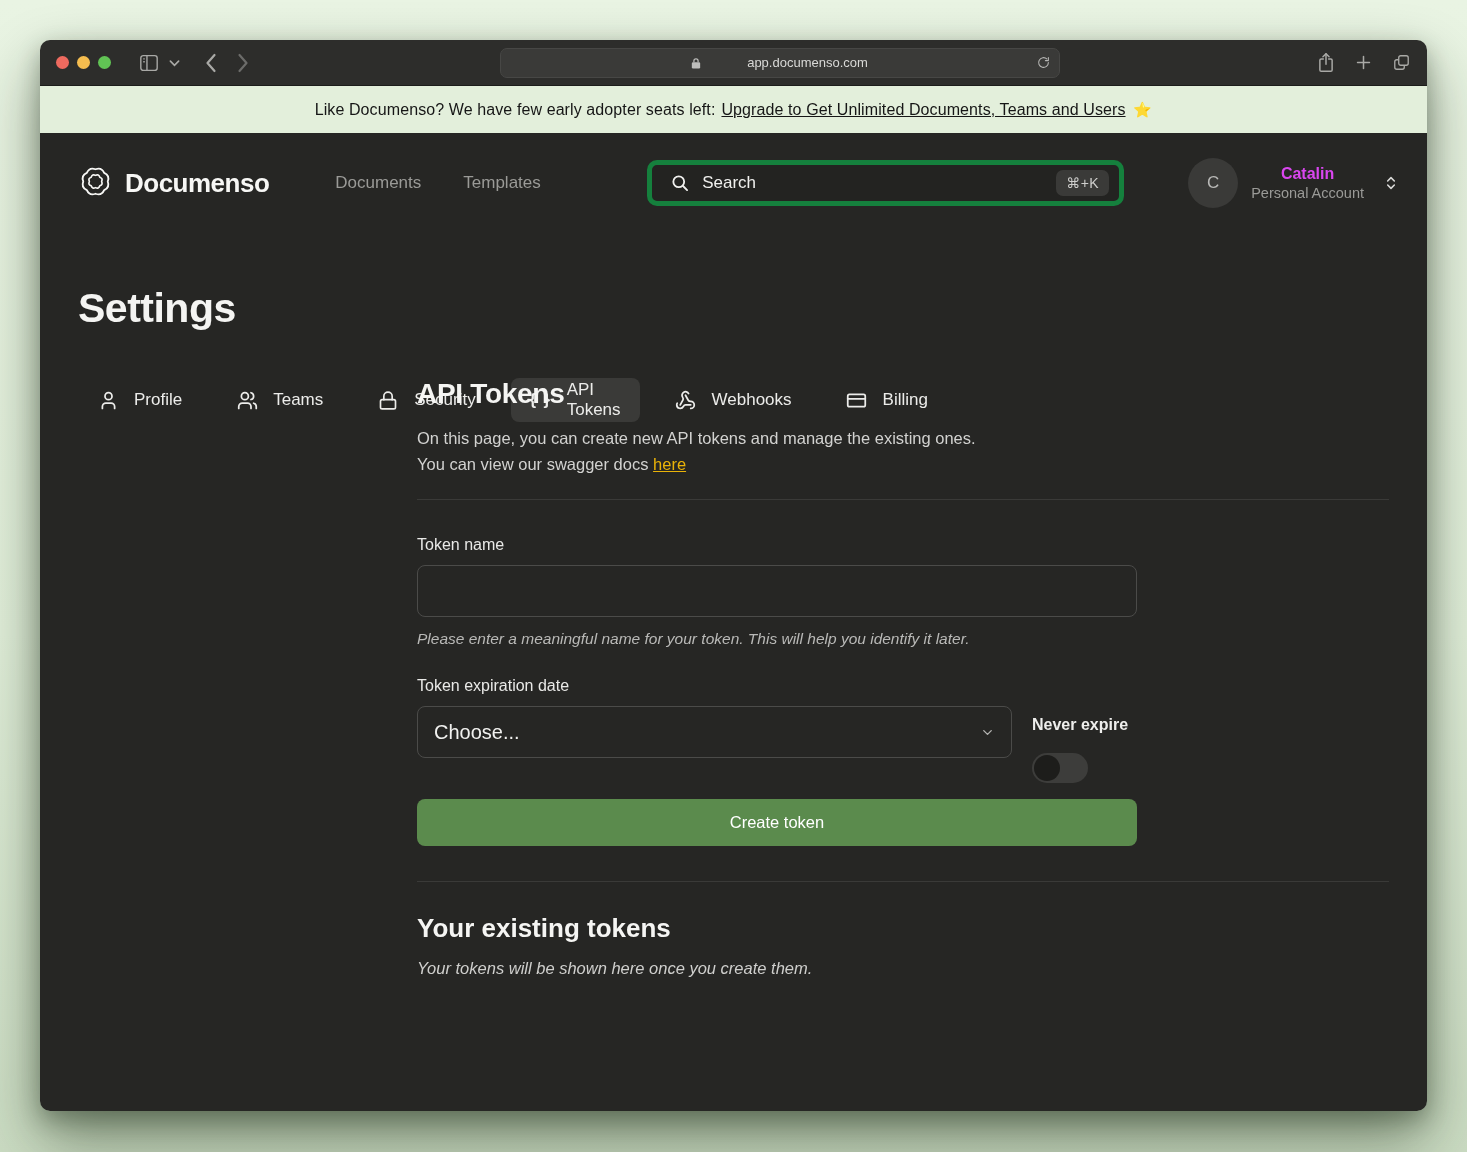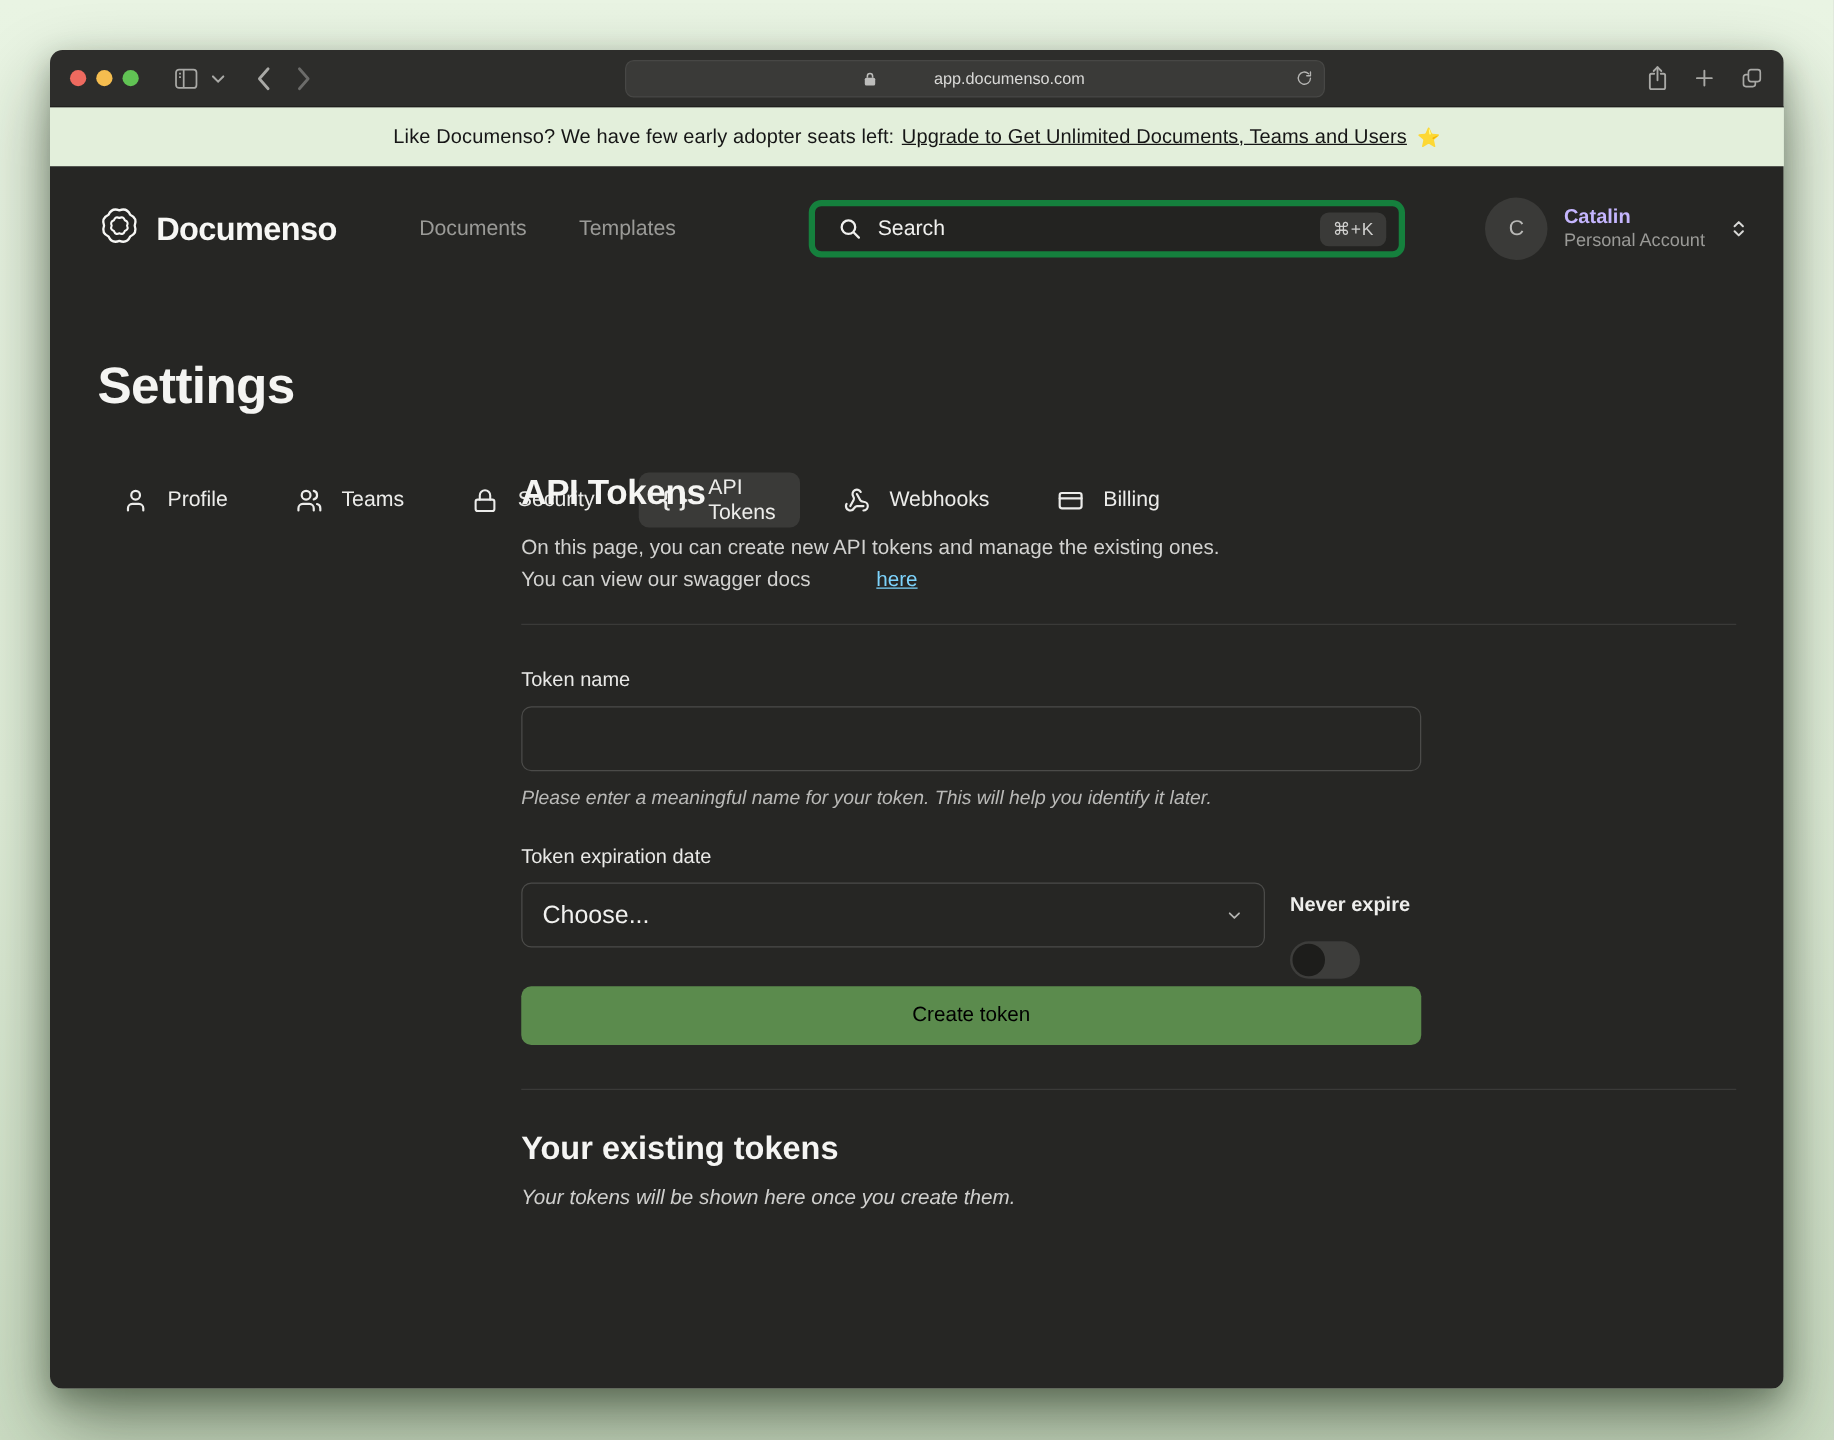--- a/index.html
+++ b/index.html
@@ -60,39 +60,39 @@
   .searchbar .q{ font-size:17px; font-weight:500; color:#f0f0ee; flex:1; }
   .kbd{
     background:#3a3a38; color:#cfcfcd; border-radius:7px; font-size:14px;
     padding:5px 10px; letter-spacing:.5px;
   }
   .account{ display:flex; align-items:center; gap:13px; margin-left:64px; }
   .avatar{
     width:50px; height:50px; border-radius:50%; background:#3a3a38;
     color:#b9b9b7; font-size:17px; display:flex; align-items:center; justify-content:center;
   }
-  .acct-name{ font-size:16px; font-weight:bold; color:#c4b5fd; line-height:20px; }
+  .acct-name{ font-size:16px; font-weight:bold; color:#d946ef; line-height:20px;text-align:center; }
   .acct-type{ font-size:14.5px; color:#9a9a97; line-height:19px; }
   .acct-caret{ color:#d8d8d6; margin-left:6px; display:flex; }
   
   .page{ padding:0 38px; }
   .page-title{ font-size:41px; font-weight:bold; color:#f4f4f2; margin-top:52px; letter-spacing:-.5px; }
   .cols{ display:flex; margin-top:46px; }
   .side{ width:297px; flex:0 0 auto; display:flex; flex-direction:row; gap:16px; }
   .side-item{
     height:44px; border-radius:8px; display:flex; align-items:center;
     padding:0 19px; gap:15px; color:#ececea; font-size:17px; font-weight:500; cursor:default;
   }
   .side-item.active{ background:#3a3a38; }
   .side-item .icn{ width:22px; display:flex; justify-content:center; color:#ececea; }
   .braces{ font-size:17px; font-weight:bold; letter-spacing:2px; }
   .main{ margin-left:42px; width:975px; }
   .h2{ font-size:28px; font-weight:bold; color:#f5f5f3; letter-spacing:-.3px; }
   .desc{ margin-top:15px; font-size:16.5px; line-height:26px; color:#d2d2d0; }
-  .desc a{ color:#7dd3fc;margin-left:48px; }
+  .desc a{ color:#eab308; }
   .rule{ border:none; border-top:1px solid #3a3a38; margin-top:22px; }
   .field-label{ font-size:16px; font-weight:500; color:#e9e9e7; }
   .tokname{ margin-top:36px; }
   .text-input{
     margin-top:11px; width:720px; height:52px; border:1px solid #4b4b49;
     background:transparent; border-radius:8px; color:#f0f0ee; font-size:16px;
     padding:0 16px; outline:none; display:block;
     font-family:"Liberation Sans","DejaVu Sans",sans-serif;
   }
   .hint{ margin-top:13px; font-size:15.5px; font-style:italic; color:#b9b9b7; }
@@ -108,22 +108,22 @@
   .never-label{ font-size:16px; font-weight:600; color:#eeeeec;margin-top:39px; }
   .toggle{
     margin-top:19px; width:56px; height:30px; border-radius:15px; background:#3d3d3b;
     position:relative; cursor:default;
   }
   .toggle .knob{
     position:absolute; left:2px; top:2px; width:26px; height:26px; border-radius:50%;
     background:#1d1d1b;
   }
   .create-btn{
-    margin-top:6px; width:720px; height:47px; border:none; border-radius:8px;
-    background:#5b8b4d; color:#000000; font-size:16.5px; font-weight:500; cursor:default;
+    margin-top:16px; width:720px; height:47px; border:none; border-radius:8px;
+    background:#5b8b4d; color:#ffffff; font-size:16.5px; font-weight:500; cursor:default;
     font-family:"Liberation Sans","DejaVu Sans",sans-serif;
   }
   .rule2{ border:none; border-top:1px solid #3a3a38; margin-top:35px; }
   .h2b{ margin-top:31px; font-size:26px; font-weight:bold; color:#f5f5f3; }
   .empty{ margin-top:15px; font-size:16.5px; font-style:italic; color:#cfcfcd; }
 </style>
 </head>
 <body>
 
 <div class="window">

